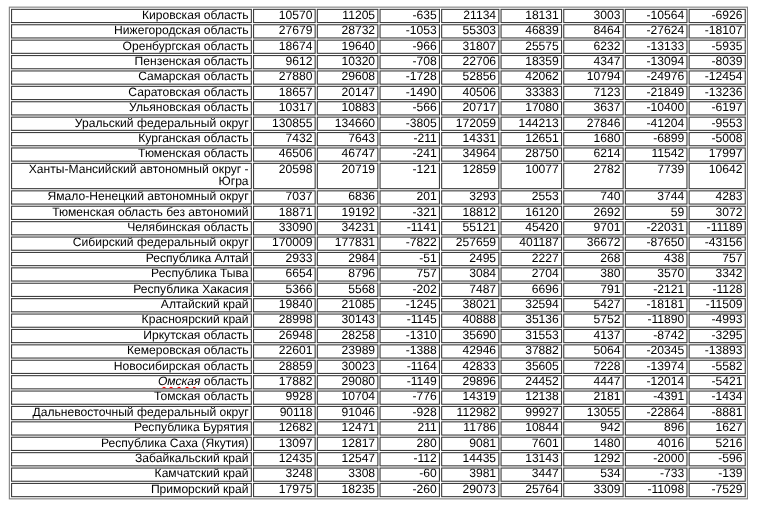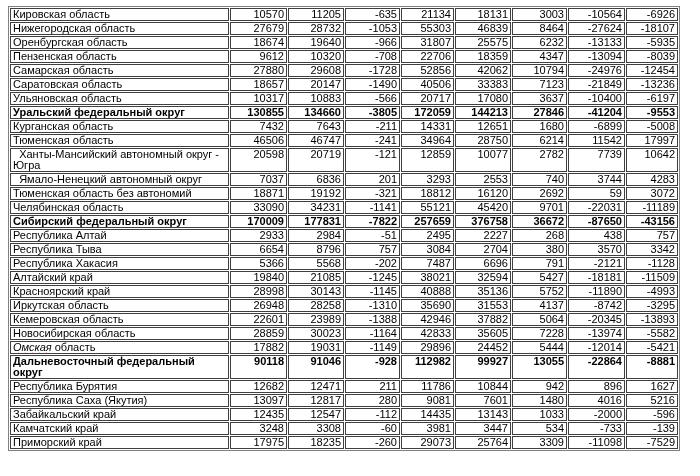--- a/index.html
+++ b/index.html
@@ -31,29 +31,29 @@
   table.regions td {
     border: 1px solid var(--cell-border);
     font-size: 11px;
     line-height: 11px;
     padding: 0 2px;
     color: var(--text);
     overflow: hidden;
     vertical-align: top;
   }
   td.name {
-    text-align: left;
+    text-align: right;
     white-space: pre-wrap;
     word-wrap: break-word;
   }
   td.val {
     text-align: right;
     white-space: nowrap;
   }
-  tr.bold td { font-weight: 700; }
+  tr.bold td { font-weight: 400; }
   .misspelled {
     text-decoration: underline;
     text-decoration-style: wavy;
     text-decoration-color: var(--squiggle);
     text-decoration-thickness: 1px;
     text-underline-offset: 1px;
     font-style: italic;
   }
 </style>
 </head>
@@ -226,21 +226,21 @@
           <td class="val">9701</td>
           <td class="val">-22031</td>
           <td class="val">-11189</td>
         </tr>
         <tr class="bold">
           <td class="name">Сибирский федеральный округ</td>
           <td class="val">170009</td>
           <td class="val">177831</td>
           <td class="val">-7822</td>
           <td class="val">257659</td>
-          <td class="val">376758</td>
+          <td class="val">401187</td>
           <td class="val">36672</td>
           <td class="val">-87650</td>
           <td class="val">-43156</td>
         </tr>
         <tr>
           <td class="name">Республика Алтай</td>
           <td class="val">2933</td>
           <td class="val">2984</td>
           <td class="val">-51</td>
           <td class="val">2495</td>
@@ -322,27 +322,38 @@
           <td class="val">-1164</td>
           <td class="val">42833</td>
           <td class="val">35605</td>
           <td class="val">7228</td>
           <td class="val">-13974</td>
           <td class="val">-5582</td>
         </tr>
         <tr>
           <td class="name"><span class="misspelled">Омская</span> область</td>
           <td class="val">17882</td>
-          <td class="val">19031</td>
+          <td class="val">29080</td>
           <td class="val">-1149</td>
           <td class="val">29896</td>
           <td class="val">24452</td>
-          <td class="val">5444</td>
+          <td class="val">4447</td>
           <td class="val">-12014</td>
           <td class="val">-5421</td>
+        </tr>
+        <tr>
+          <td class="name">Томская область</td>
+          <td class="val">9928</td>
+          <td class="val">10704</td>
+          <td class="val">-776</td>
+          <td class="val">14319</td>
+          <td class="val">12138</td>
+          <td class="val">2181</td>
+          <td class="val">-4391</td>
+          <td class="val">-1434</td>
         </tr>
         <tr class="bold">
           <td class="name">Дальневосточный федеральный округ</td>
           <td class="val">90118</td>
           <td class="val">91046</td>
           <td class="val">-928</td>
           <td class="val">112982</td>
           <td class="val">99927</td>
           <td class="val">13055</td>
           <td class="val">-22864</td>
@@ -370,21 +381,21 @@
           <td class="val">4016</td>
           <td class="val">5216</td>
         </tr>
         <tr>
           <td class="name">Забайкальский край</td>
           <td class="val">12435</td>
           <td class="val">12547</td>
           <td class="val">-112</td>
           <td class="val">14435</td>
           <td class="val">13143</td>
-          <td class="val">1033</td>
+          <td class="val">1292</td>
           <td class="val">-2000</td>
           <td class="val">-596</td>
         </tr>
         <tr>
           <td class="name">Камчатский край</td>
           <td class="val">3248</td>
           <td class="val">3308</td>
           <td class="val">-60</td>
           <td class="val">3981</td>
           <td class="val">3447</td>

